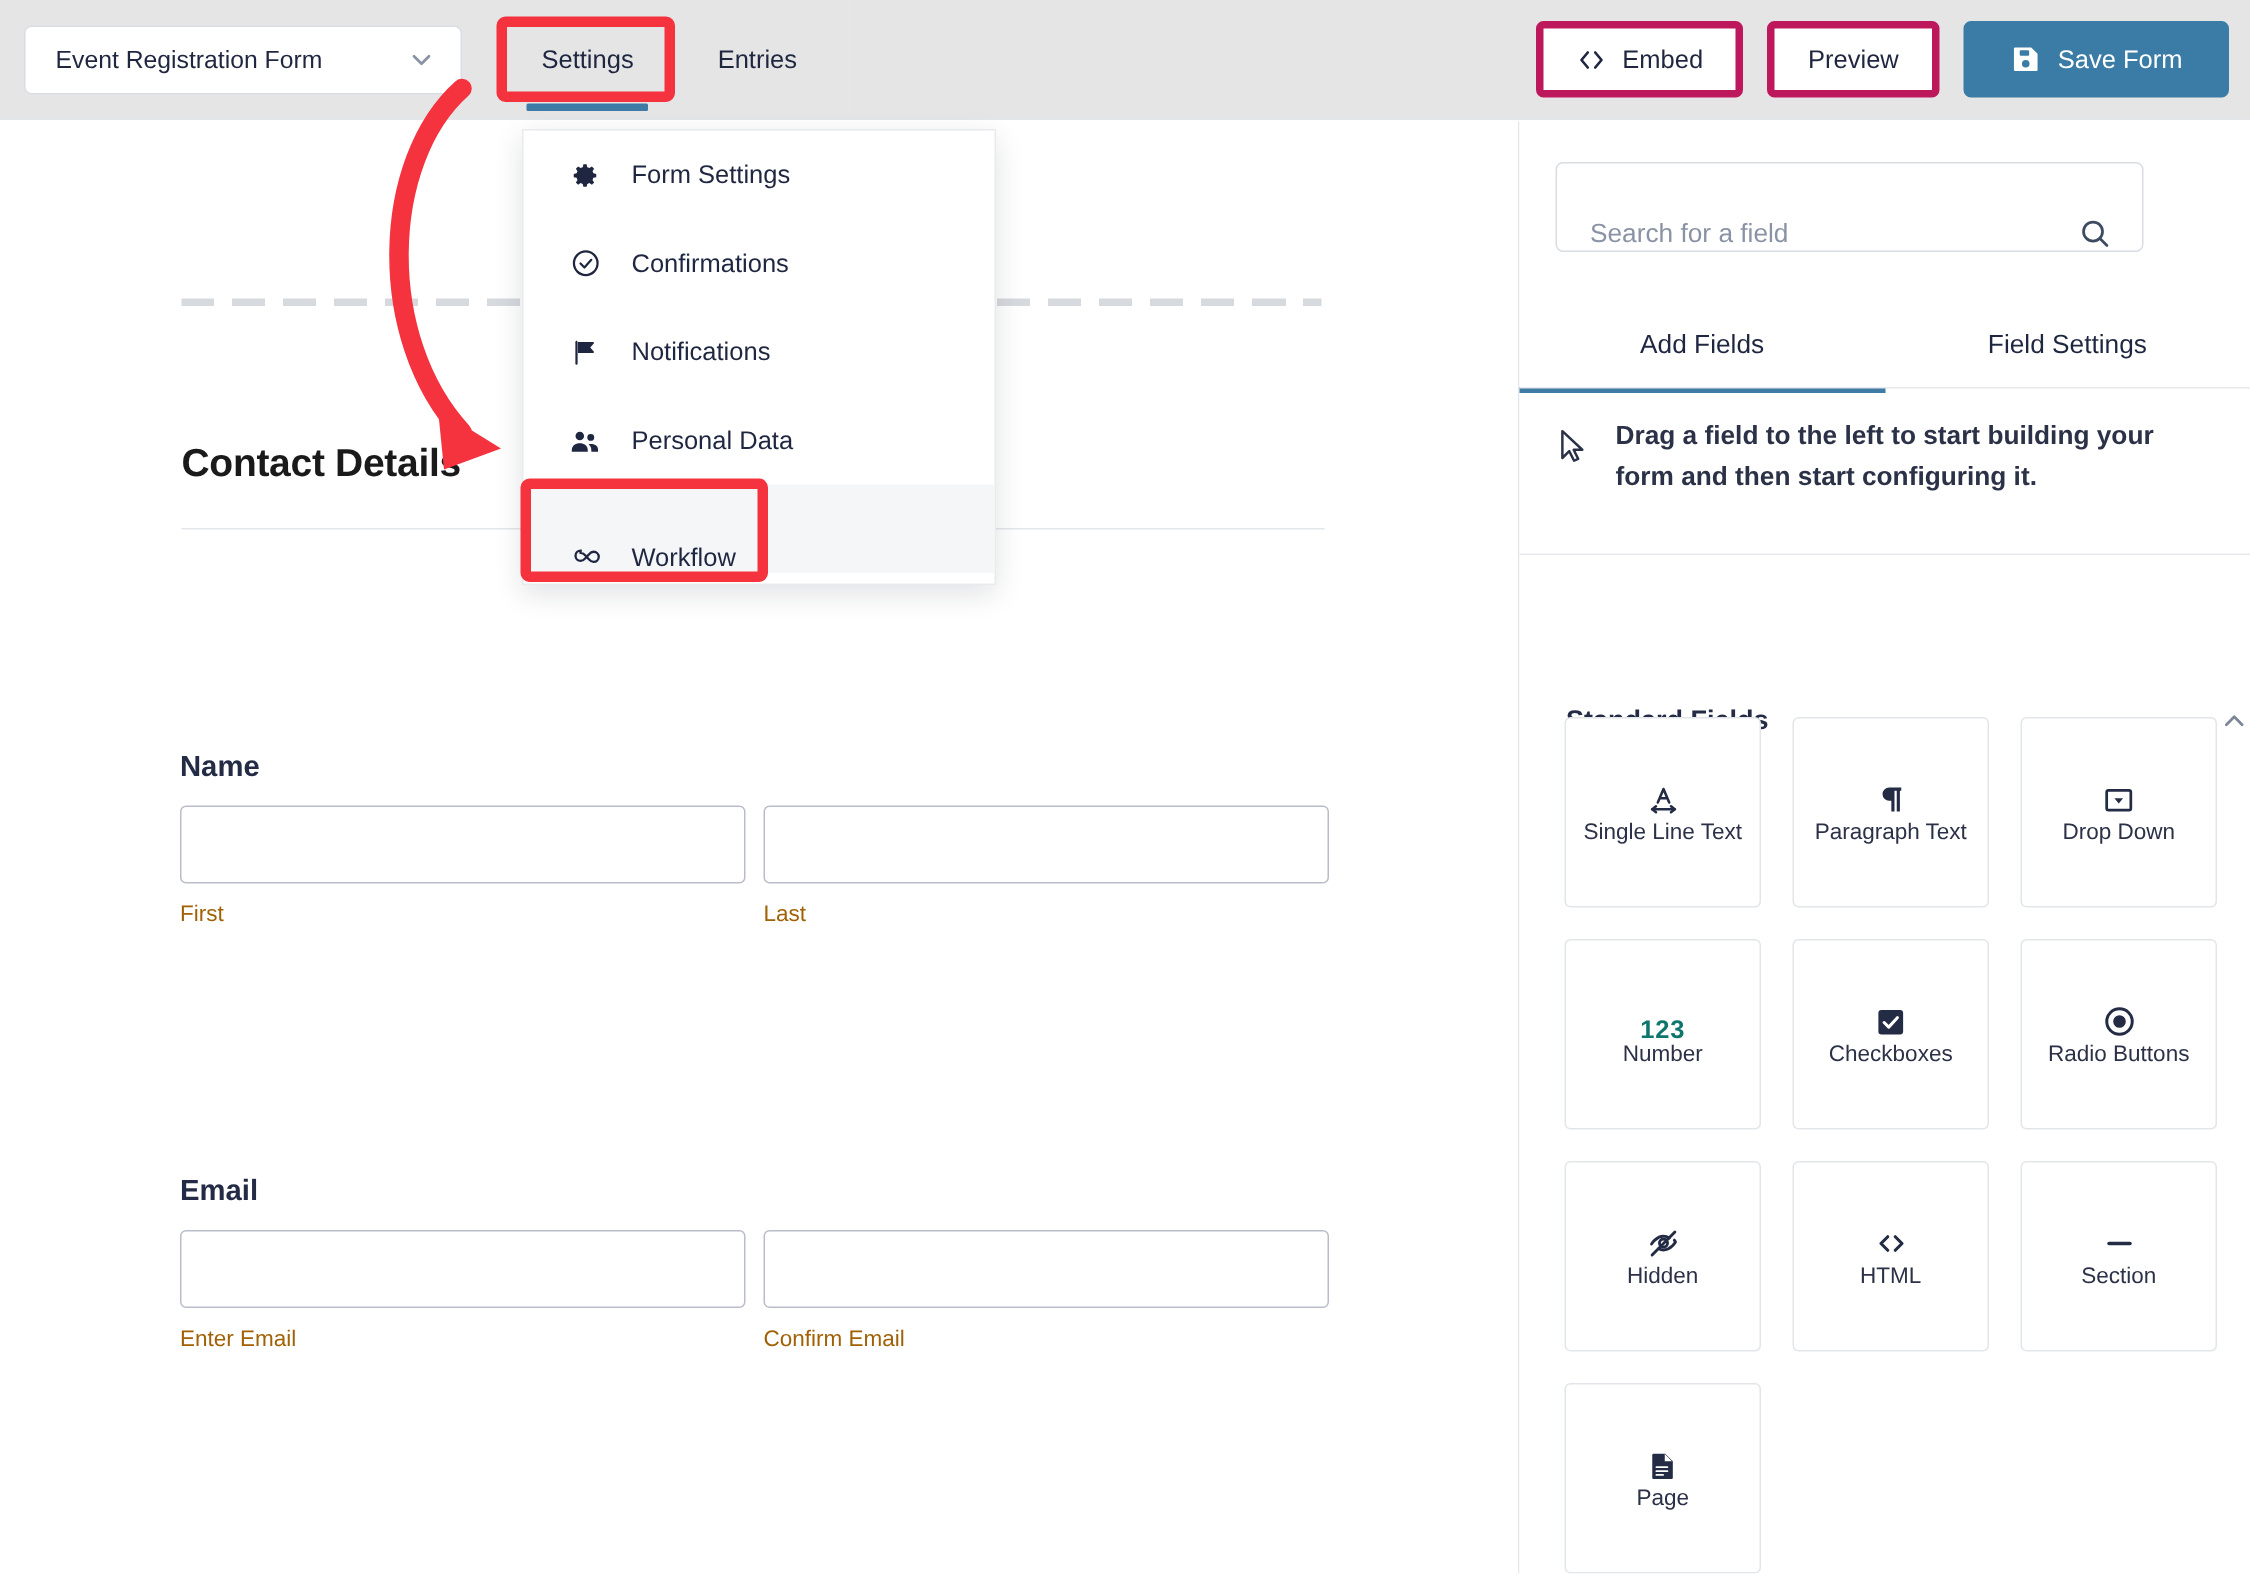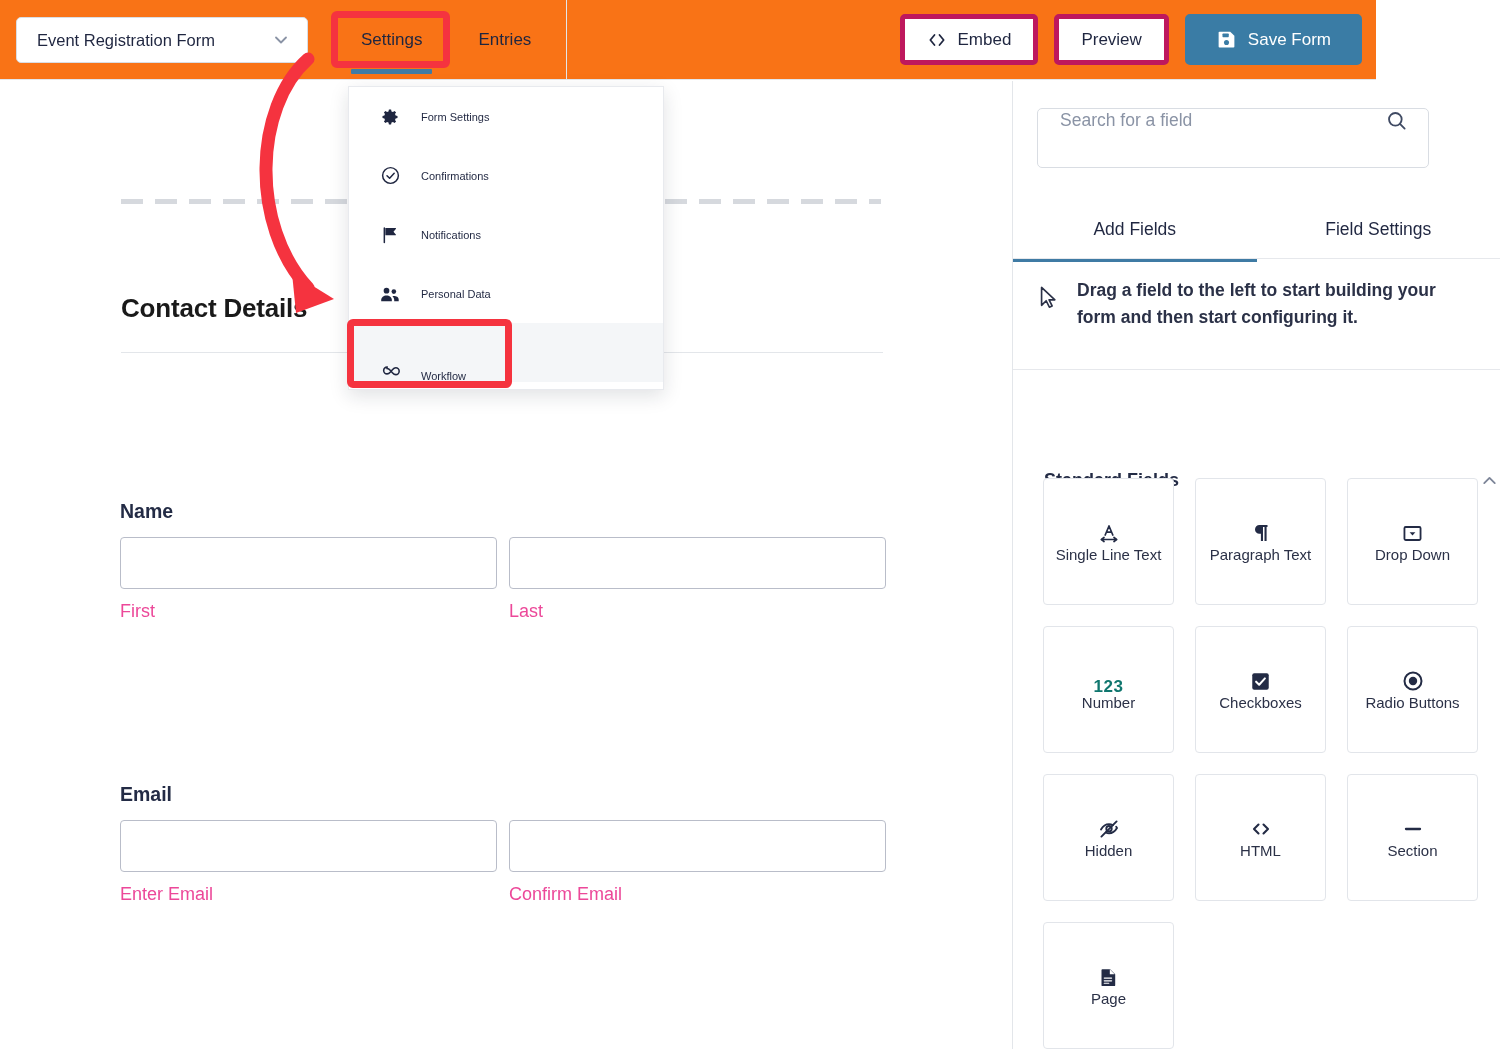--- a/index.html
+++ b/index.html
@@ -8,22 +8,22 @@
     width: 1500px; height: 1049px;
     background: #ffffff;
     font-family: "Liberation Sans", sans-serif;
     color: #1f2640;
     overflow: hidden;
   }
   #root { position: relative; width: 1500px; height: 1049px; }
 
   
   .topbar {
-    position: absolute; left: 0; top: 0; width: 1376px; height: 80px;
-    background: #f97316;
+    position: absolute; left: 0; top: 0; width: 1500px; height: 80px;
+    background: #e5e5e5;
     border-bottom: 1px solid #e3e6ea;
   }
   .form-select {
     position: absolute; left: 16px; top: 17px;
     width: 292px; height: 46px;
     border: 1px solid #d9dde3; border-radius: 5px;
     background: #fff;
     display: flex; align-items: center; justify-content: space-between;
     padding: 0 16px 0 20px;
     font-size: 16.5px; color: #1f2640; font-weight: 400;
@@ -71,42 +71,42 @@
   }
   .section-rule { position: absolute; left: 121px; top: 271px; width: 762px; height: 1px; background: #e3e6ea; }
 
   .fieldblock { position: absolute; left: 120px; width: 766px; }
   .fieldblock .flabel { font-size: 19.5px; font-weight: bold; color: #232b45; margin-bottom: 14px; }
   .frow { display: flex; gap: 12px; }
   .fcol { width: 377px; }
   .finput {
     width: 377px; height: 52px; border: 1px solid #b9bdc9; border-radius: 4px; background: #fff;
   }
-  .fsub { font-size: 18px; color: #ec4899; margin-top: 12px; }
+  .fsub { font-size: 15px; color: #a16207; margin-top: 12px; }
 
   
   .menu {
     position: absolute; left: 348px; top: 86px; width: 316px; height: 304px;
     background: #ffffff; border: 1px solid #e8eaee;
     box-shadow: 0 6px 18px rgba(20,28,50,0.13);
     z-index: 30;
   }
   .menu-item {
     height: 59px; display: flex; align-items: center; gap: 20px; padding: 0 0 0 30px;
-    font-size: 11px; color: #1f2640;
+    font-size: 17px; color: #1f2640;
   }
   .menu-item .mic { width: 22px; display: flex; align-items: center; justify-content: center; color: #1f2640; }
   .menu-item.highlight { background: #f4f6f8; align-items: flex-end; }
 
   
   .panel { position: absolute; left: 1013px; top: 81px; width: 487px; height: 968px; background: #fff; }
   .search-wrap {
     position: absolute; left: 24px; top: 27px; width: 392px; height: 60px;
     border: 1px solid #d9dde3; border-radius: 5px; background: #fff;
-    display: flex; align-items: flex-start; padding: 0 20px;
+    display: flex; align-items: flex-end; padding: 0 20px;
   }
   .search-wrap input {
     flex: 1; border: none; outline: none; font-size: 17.5px; color: #1f2640;
     font-family: "Liberation Sans", sans-serif; background: transparent;
   }
   .search-wrap input::placeholder { color: #8a93a5; }
   .search-wrap .sic { color: #3f4a63; display: flex; align-items: center; }
 
   .panel-tabs { position: absolute; left: 0; top: 116px; width: 487px; height: 65px; display: flex; }
   .ptab {

